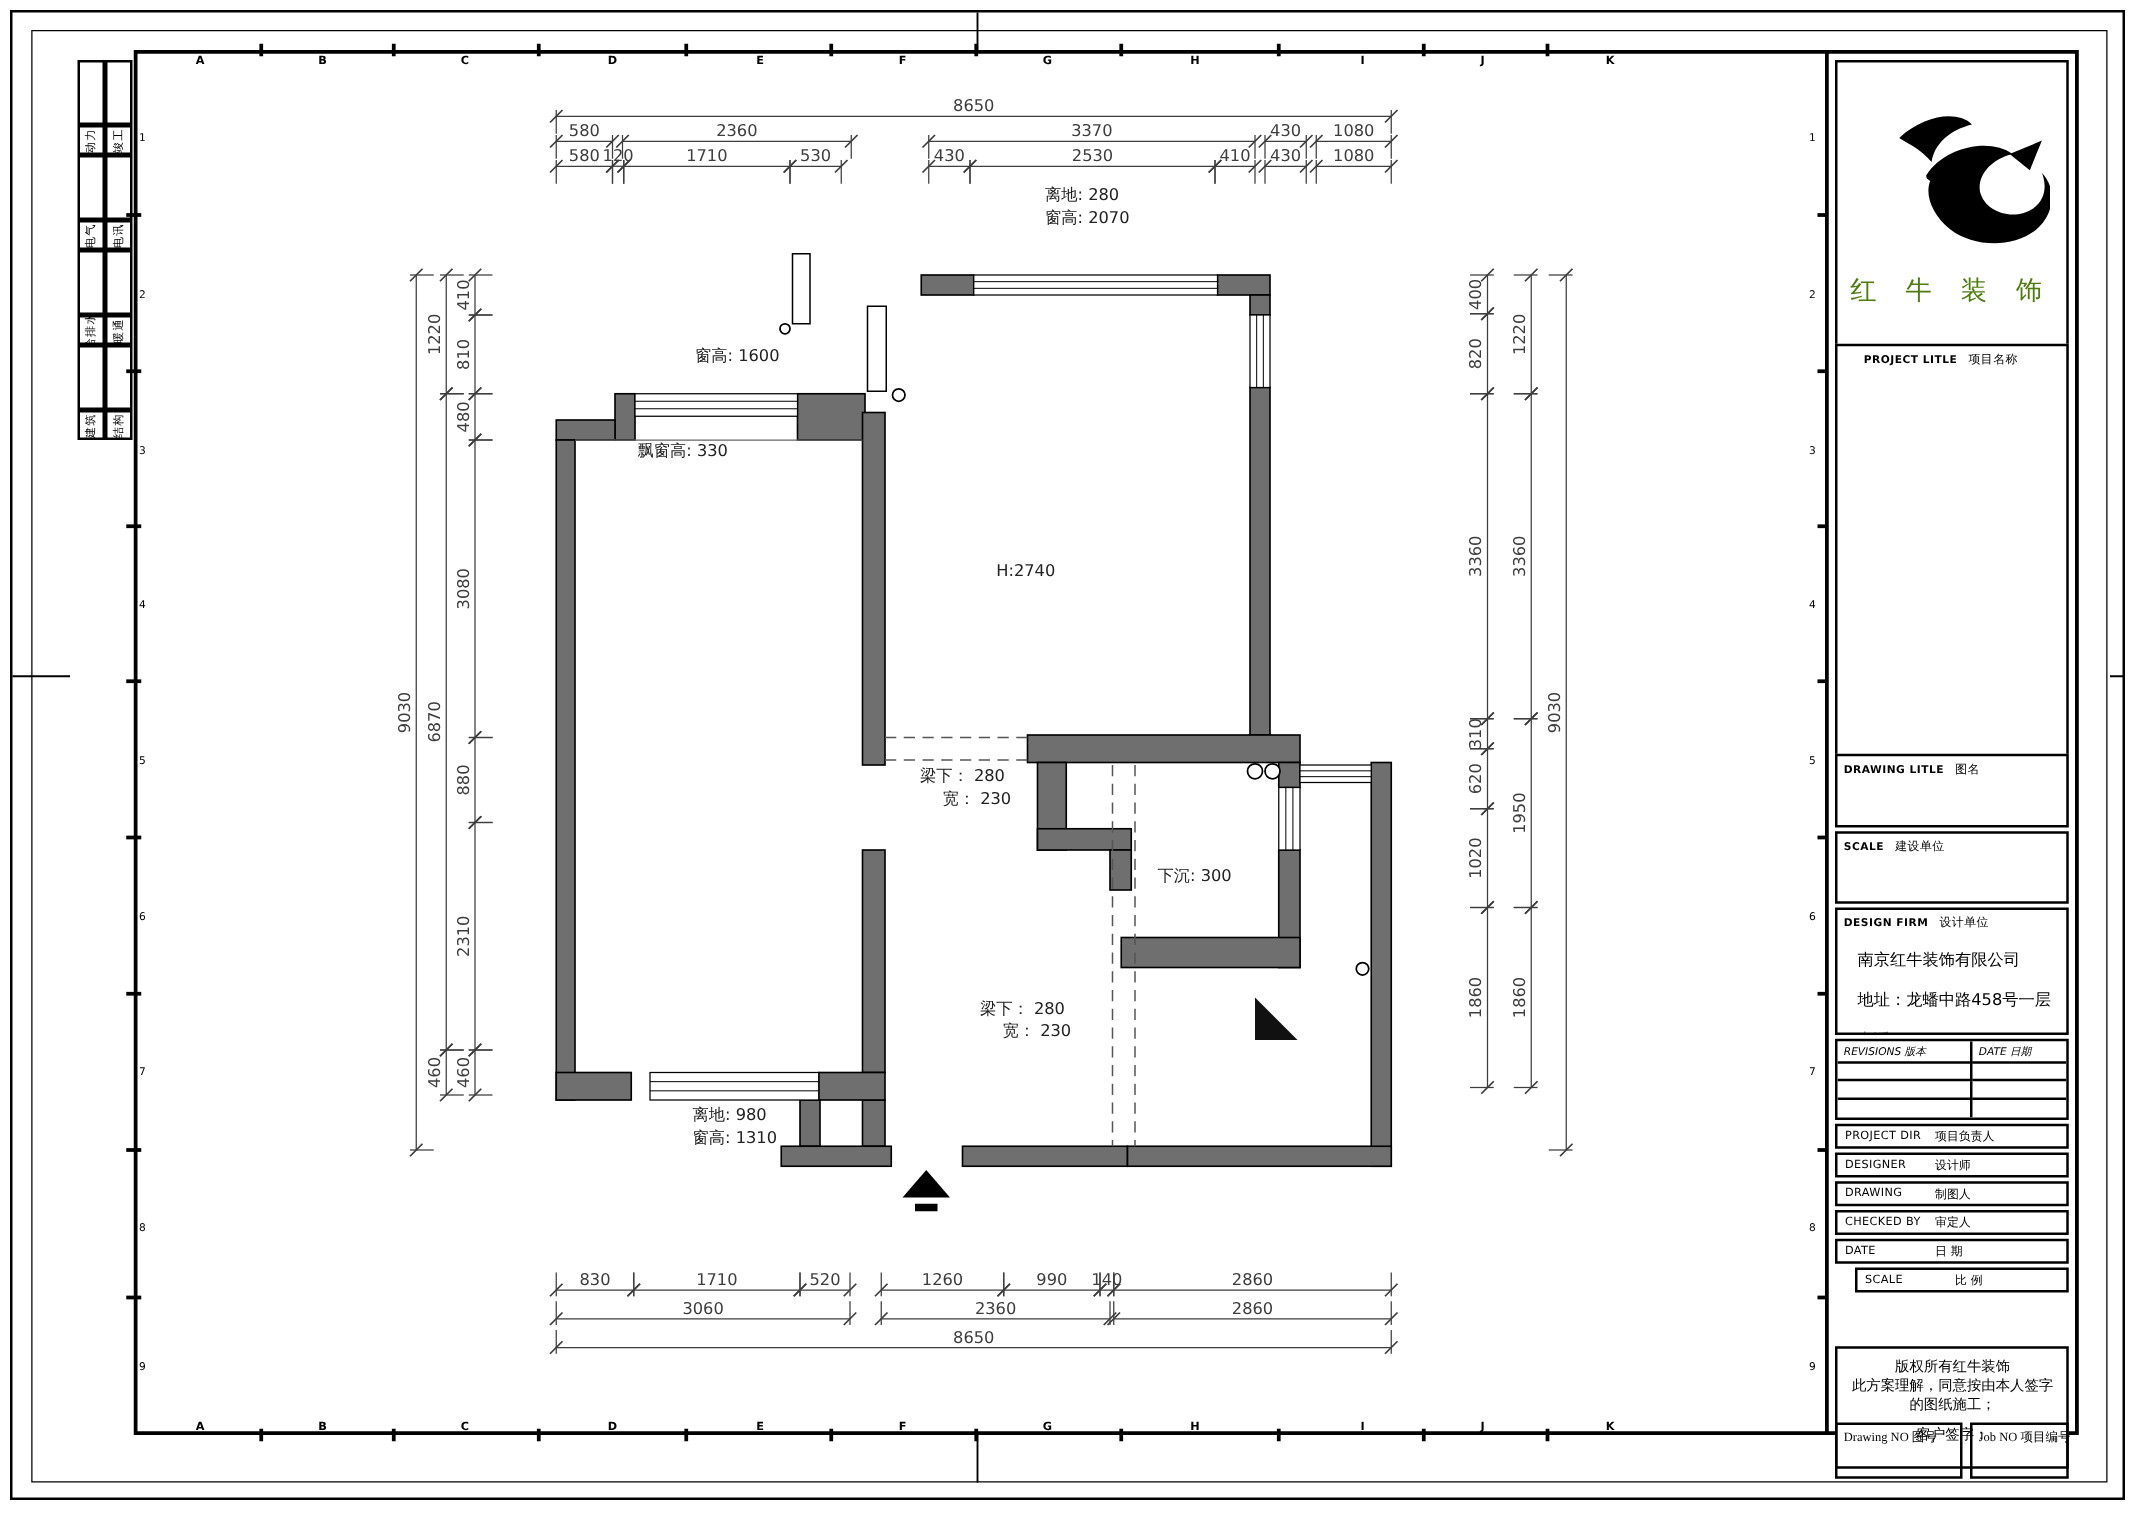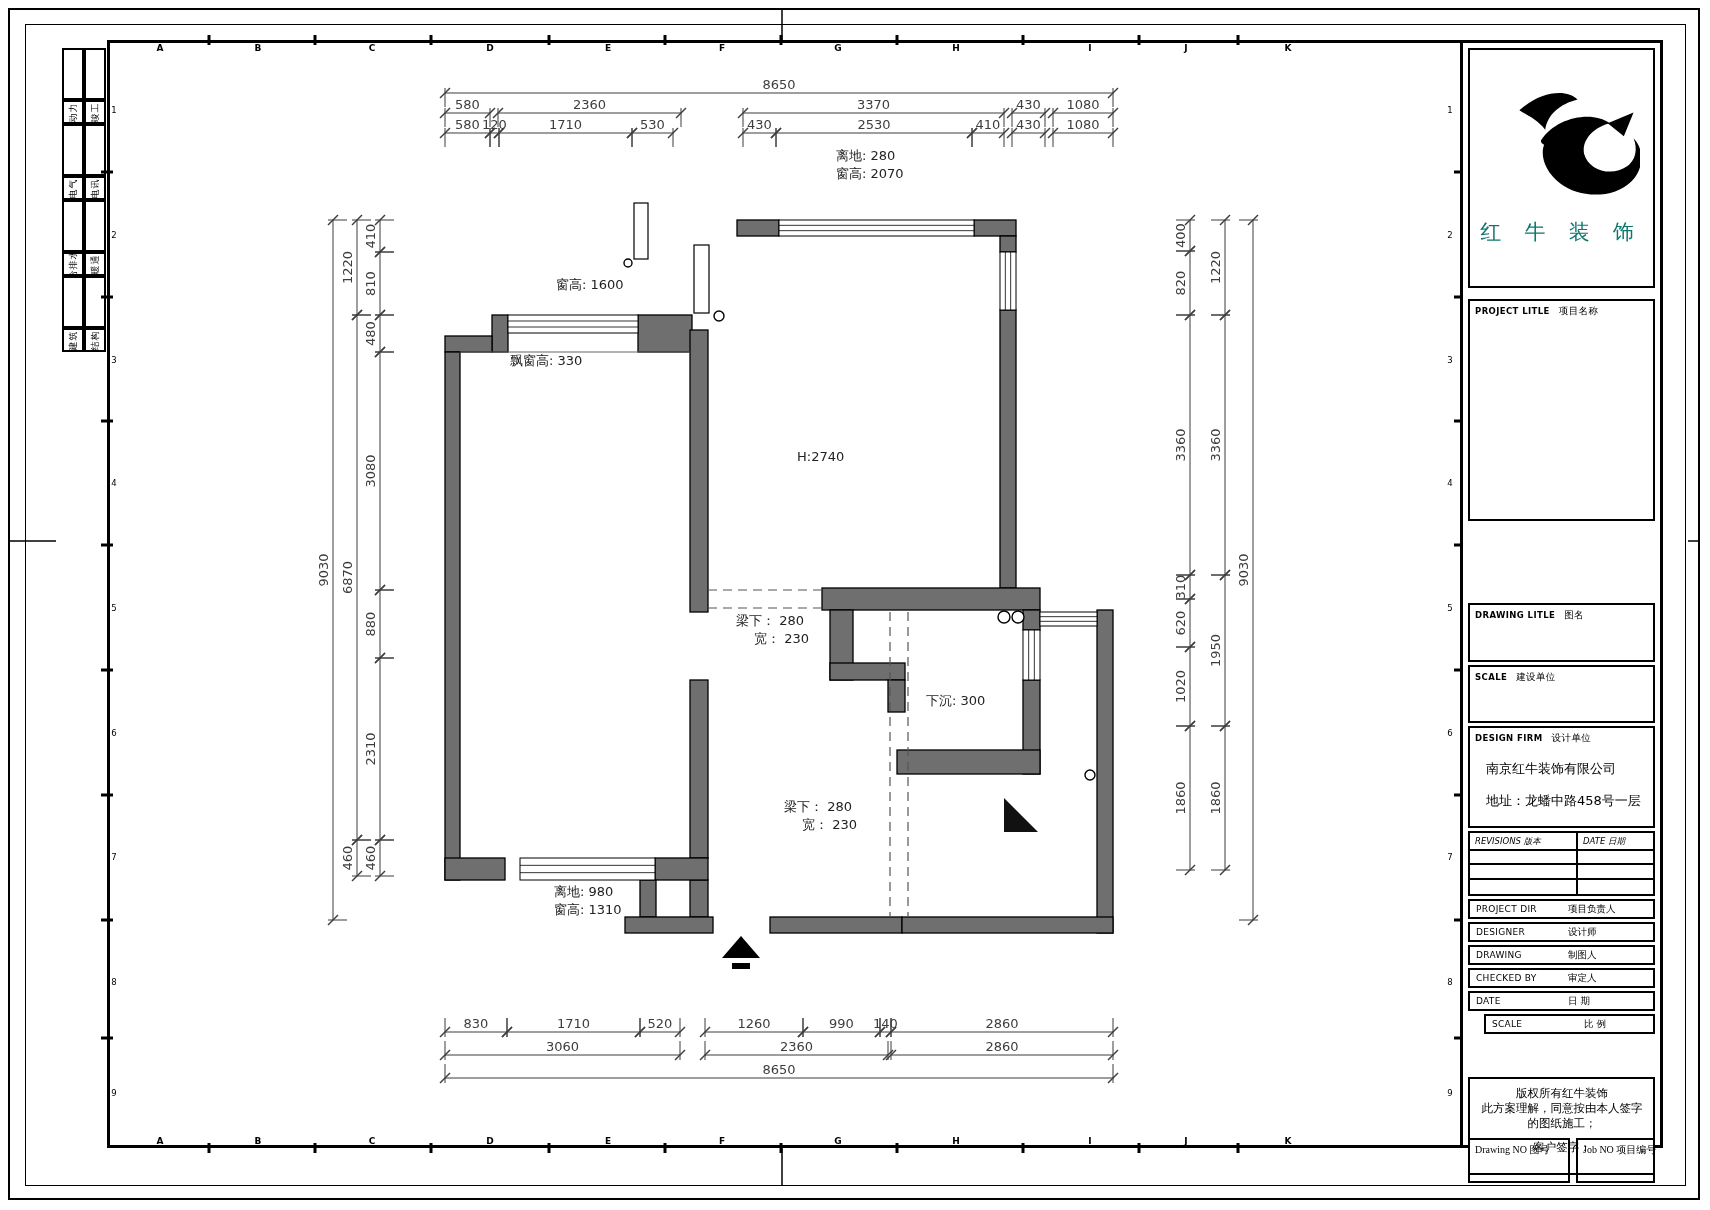--- a/index.html
+++ b/index.html
@@ -23,30 +23,30 @@
 
   
   .titleblock { position:absolute; left:1460px; top:40px; width:203px; height:1108px;
     border:3px solid #000; box-sizing:border-box; background:#fff; }
   .tb-box { position:absolute; left:5px; right:5px; border:2px solid #000; background:#fff;
     box-sizing:border-box; overflow:hidden; }
   .tb-head { display:flex; align-items:baseline; gap:9px; padding:4px 5px 0 5px;
     font-size:8.5px; font-weight:bold; letter-spacing:.4px; white-space:nowrap; }
   .tb-head .cn { font-weight:normal; font-size:9.5px; }
   .brand-text { position:absolute; left:0; right:0; top:168px; text-align:center;
-    font-family:"Liberation Serif", serif; font-size:21px; letter-spacing:9px; color:#0f766e; white-space:nowrap; }
+    font-family:"Liberation Serif", serif; font-size:21px; letter-spacing:9px; color:#4d7c0f; white-space:nowrap; }
   .firm-lines { padding:8px 0 0 16px; font-size:13px; line-height:32px; white-space:nowrap; }
   .rev-grid { position:absolute; inset:0; display:grid; grid-template-columns:1.18fr .82fr;
     grid-template-rows:18px 1fr 1fr 1fr;font-style:italic; }
   .rev-grid > div { border-right:2px solid #000; border-bottom:2px solid #000; box-sizing:border-box; }
   .rev-grid > div:nth-child(2n) { border-right:none; }
   .rev-grid > div:nth-last-child(-n+2) { border-bottom:none; }
   .rev-head { font-size:8.5px; padding:3px 0 0 5px; white-space:nowrap; }
   .tb-row { display:flex; align-items:center; padding-left:6px; font-size:9px; white-space:nowrap; }
-  .tb-row .en { width:92px; letter-spacing:.3px; }
+  .tb-row .en { width:72px; letter-spacing:.3px; }
   .tb-row .cn { font-size:9.5px; }
   .copy-box { font-size:11.5px; line-height:15px; padding:7px 6px 0 7px; }
   .copy-sign { margin-top:9px; }
   .no-box { position:absolute; top:0; bottom:0; border:2px solid #000; box-sizing:border-box; }
   .no-head { font-size:10px; padding:3px 0 0 5px; white-space:nowrap;font-family:Liberation Serif, serif; }
 </style>
 </head>
 <body>
 
 <div class="sheet">
@@ -540,21 +540,21 @@
 
     <div class="tb-box" style="top:5px;height:240px;">
       <svg width="140" height="120" viewBox="0 0 130 110" style="position:absolute;left:30px;top:38px;">
         <path d="M18,20 C38,2 62,0 72,10 C56,14 44,24 42,38 C34,28 24,24 18,20 Z" fill="#000"></path>
         <path d="M38,48 C52,26 86,20 102,32 C86,36 76,48 78,60 C82,76 104,82 118,72 C126,66 128,56 124,46 C134,56 134,74 122,86 C106,102 74,102 56,88 C42,77 37,62 41,52 C39,51 38,50 38,48 Z" fill="#000"></path>
         <path d="M100,32 L124,22 L115,44 Z" fill="#000"></path>
       </svg>
       <div class="brand-text">红 牛 装 饰</div>
     </div>
 
-    <div class="tb-box" style="top:256px;height:222px;">
+    <div class="tb-box" style="top:232px;height:386px;padding-left:16px;">
       <div class="tb-head">
         <span class="en">PROJECT LITLE</span>
         <span class="cn">项目名称</span>
       </div>
     </div>
 
     <div class="tb-box" style="top:560px;height:59px;">
       <div class="tb-head">
         <span class="en">DRAWING LITLE</span>
         <span class="cn">图名</span>

